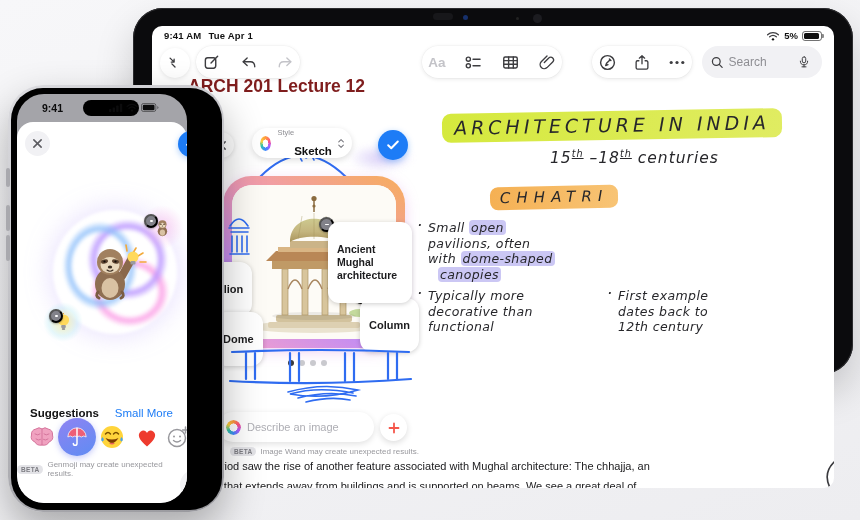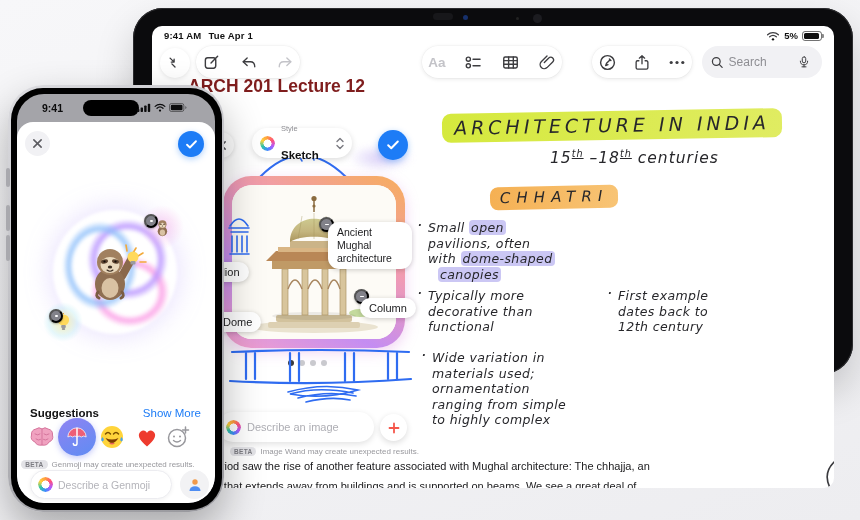--- a/index.html
+++ b/index.html
@@ -48,48 +48,48 @@
 .hl-o{background:linear-gradient(100deg,#f5b053,#f8c475);border-radius:8px;padding:2px 10px 3px 10px}
 .hw-b{position:absolute;font-size:12.5px;line-height:15.5px;letter-spacing:.4px}
 .hw-b::before{content:"\00B7";position:absolute;left:-11px;top:-2px;font-size:16px}
 .pre{white-space:pre-line}
 .hl-l{background:#cbc7f4;border-radius:4px;padding:0 2px}
 
 
 .wand-close{left:56px;top:106px;width:26px;height:26px;background:#fff;box-shadow:0 1px 4px rgba(0,0,0,.12)}
 .cbtn{position:absolute;border-radius:50%;display:flex;align-items:center;justify-content:center;border:none;cursor:pointer;background:#fff}
 .style-pill{position:absolute;left:100px;top:102px;width:100px;height:30px;background:#fff;border-radius:15px;box-shadow:0 2px 6px rgba(0,0,0,.14);display:flex;align-items:center;padding:0 8px;gap:6px;cursor:pointer}
-.style-txt{display:flex;flex-direction:column;line-height:1}
+.style-txt{display:flex;flex-direction:row;line-height:1}
 .style-lab{font-size:7.5px;color:#8e8e93}
 .style-val{font-size:11.5px;font-weight:700;color:#111;margin-top:17px}
 .ai-ring{width:15px;height:15px;border-radius:50%;background:conic-gradient(#ff9a3e,#ff4f81,#b05cff,#3e8bff,#33c6a8,#ffd23e,#ff9a3e);-webkit-mask:radial-gradient(closest-side,transparent 52%,#000 56%);mask:radial-gradient(closest-side,transparent 52%,#000 56%)}
 .wand-check{left:226px;top:104px;width:30px;height:30px;background:#1d7cf6;box-shadow:0 2px 6px rgba(29,124,246,.4)}
 .frame{position:absolute;left:71px;top:150px;width:182px;height:172px;border-radius:28px;padding:9px;background:linear-gradient(210deg,#f6ab66 5%,#f09ab4 38%,#c48df2 68%,#ef9ecf 96%);box-shadow:0 4px 14px rgba(214,130,220,.35)}
 .frame-in{width:100%;height:100%;border-radius:20px;background:#fdfbf6;overflow:hidden}
 .lav-blob{position:absolute;left:196px;top:118px;width:66px;height:28px;border-radius:50%;background:radial-gradient(closest-side,#cfc2f5,rgba(207,194,245,0));filter:blur(3px);opacity:.8}
-.lbl{position:absolute;background:#fff;border-radius:12px;box-shadow:0 1px 5px rgba(0,0,0,.2);font-size:11px;font-weight:400;color:#1c1c1e;padding:4px 9px;white-space:nowrap;cursor:pointer}
+.lbl{position:absolute;background:#fff;border-radius:12px;box-shadow:0 1px 5px rgba(0,0,0,.2);font-size:11px;font-weight:700;color:#1c1c1e;padding:21px 9px;white-space:nowrap;cursor:pointer}
 .lbl-main{border-radius:11px;font-size:10.5px;line-height:13px;width:84px;white-space:normal}
 .minus{position:absolute;width:15px;height:15px;background:#82828a;border-radius:50%;box-shadow:0 1px 2px rgba(0,0,0,.3);cursor:pointer}
 .minus::after{content:"";position:absolute;left:3.5px;right:3.5px;top:50%;height:1.8px;margin-top:-0.9px;background:#fff;border-radius:1px}
 .dots{position:absolute;left:136px;top:334px;display:flex;gap:5px}
 .dot{width:6px;height:6px;border-radius:50%;background:#c9c9ce;cursor:pointer}
 .dot.on{background:#3a3a3c}
 .wand-field{position:absolute;left:66px;top:386px;width:156px;height:30px;background:#fff;border-radius:15px;box-shadow:0 2px 6px rgba(0,0,0,.12);display:flex;align-items:center;padding:0 8px;gap:6px}
 .wand-field input{border:none;outline:none;background:transparent;width:112px;font-size:11px;font-family:"Liberation Sans",sans-serif;color:#3a3a3c}
 .wand-field input::placeholder{color:#aeaeb4}
 .plus-btn{left:228px;top:388px;width:27px;height:27px;box-shadow:0 2px 6px rgba(0,0,0,.14)}
 .beta-row{position:absolute;display:flex;align-items:center;gap:4px;font-size:8px;color:#98989d}
 .beta-badge{background:#e3e3e7;color:#7c7c82;font-size:6.5px;font-weight:700;border-radius:5px;padding:1px 4px;letter-spacing:.3px}
 .ipad .beta-row{left:78px;top:421px}
 
 
 .iphone{position:absolute;left:8px;top:85px;width:216px;height:427px;border-radius:35px;background:linear-gradient(145deg,#dcdce0,#97979c);box-shadow:0 18px 40px rgba(0,0,0,.30);z-index:10}
 .side-btn{position:absolute;left:-2px;width:3.5px;background:#a9a9ae;border-radius:2px}
 .iphone-black{position:absolute;inset:2.5px;border-radius:32px;background:#000}
-.iphone-screen{position:absolute;left:9px;top:9px;width:198px;height:409px;border-radius:27px;background:#a4a4a9;overflow:hidden}
+.iphone-screen{position:absolute;left:9px;top:9px;width:170px;height:409px;border-radius:27px;background:#a4a4a9;overflow:hidden}
 .ph-time{position:absolute;left:25px;top:8px;font-size:10.5px;font-weight:700;color:#0c0c0d}
 .island{position:absolute;left:66px;top:6px;width:56px;height:16px;border-radius:9px;background:#000}
 .ph-status-r{position:absolute;right:28px;top:9px;display:flex;align-items:center;gap:3px}
 .sheet{position:absolute;left:0;right:0;top:28px;bottom:0;background:#fff;border-radius:16px 16px 26px 26px}
 .ph-close{left:8px;top:9px;width:25px;height:25px;background:#f1f1f4}
 .ph-check{left:161px;top:9px;width:26px;height:26px;background:#1d7cf6;box-shadow:0 2px 6px rgba(29,124,246,.35)}
 .bubble{position:absolute;left:36px;top:88px;width:124px;height:124px;border-radius:50%;
  background:
   radial-gradient(closest-side at 38% 45%,rgba(255,255,255,0) 56%,rgba(140,190,250,.8) 66%,rgba(255,255,255,0) 80%),
   radial-gradient(closest-side at 60% 40%,rgba(255,255,255,0) 56%,rgba(186,150,255,.85) 67%,rgba(255,255,255,0) 82%),
@@ -235,25 +235,20 @@
 
     <div class="hw hw-b" style="left:276px;top:194px">
       <span>Small </span><span class="hl-l">open</span><br>
       <span>pavilions, often</span><br>
       <span>with </span><span class="hl-l">dome-shaped</span><br>
       <span class="hl-l" style="margin-left:10px">canopies</span>
     </div>
     <div class="hw hw-b pre" style="left:276px;top:262px">Typically more
 decorative than
 functional</div>
-    <div class="hw hw-b pre" style="left:280px;top:324px">Wide variation in
-materials used;
-ornamentation
-ranging from simple
-to highly complex</div>
     <div class="hw hw-b pre" style="left:466px;top:262px">First example
 dates back to
 12th century</div>
 
     <svg class="abs" style="left:98px;top:116px" width="104" height="38" viewBox="0 0 104 38">
       <path class="sk" d="M10 35 Q52 -8 96 35"></path>
         <path class="sk-thin" d="M46 12 q5 -7 9 0 q-7 2 -3 7 M56 16 q6 -4 8 2"></path>
     </svg>
     <div class="lav-blob"></div>
 
@@ -443,21 +438,21 @@
       <div class="sat-glow sat-bulb-glow"></div>
       <svg class="abs" style="left:38px;top:191px" width="17" height="19" viewBox="0 0 17 19">
         <circle cx="8.5" cy="7" r="5.6" fill="#ffd95c"></circle>
           <path d="M8.5 1 V-1" stroke="#f2a93b"></path>
           <rect x="6.2" y="12" width="4.6" height="3" rx="1" fill="#9a9aa0"></rect>
           <rect x="6.8" y="15.2" width="3.4" height="1.6" rx=".8" fill="#7d7d84"></rect>
       </svg>
       <button class="minus" style="left:32px;top:187px;width:14px;height:14px"></button>
 
       <div class="sug-label">Suggestions</div>
-      <button class="show-more">Show More</button>
+      <button class="show-more">Small More</button>
 
       <button class="emoji-item" style="left:10px">
         <svg width="26" height="22" viewBox="0 0 26 22">
             <path d="M7 3 Q2 4 2.5 9 Q1 14 6 16 Q8 20 13 19 Q18 20 20 16 Q25 14 23.5 9 Q24 4 19 3 Q16 0.5 13 3 Q10 0.5 7 3 Z" fill="#f0a2c0" stroke="#d5759c" stroke-width="1"></path>
             <path d="M13 3 V19 M6 8 q3 2 5 0 M20 8 q-3 2 -5 0 M7 13 q2.5 2 4.5 .5 M19 13 q-2.5 2 -4.5 .5" stroke="#d5759c" stroke-width="1" fill="none" stroke-linecap="round"></path>
           </svg>
       </button>
       <button class="sel-circle">
         <svg width="22" height="22" viewBox="0 0 24 24">
             <path d="M2 12 A10 10 0 0 1 22 12 Q19.4 9.8 16.7 12 Q14.3 9.8 12 12 Q9.7 9.8 7.3 12 Q4.6 9.8 2 12 Z" fill="#ee5f77" stroke="#fff" stroke-width=".8"></path>
@@ -486,24 +481,20 @@
             <path d="M7.5 15.5 q3.5 3 7 0" stroke="#98989d" stroke-width="1.4" fill="none" stroke-linecap="round"></path>
             <path d="M19.5 2 V8 M16.5 5 H22.5" stroke="#98989d" stroke-width="1.5" stroke-linecap="round"></path>
           </svg>
       </button>
 
       <div class="beta-row">
         <span class="beta-badge">BETA</span>
         <span>Genmoji may create unexpected results.</span>
       </div>
 
-      <div class="gen-field">
-        <span class="ai-ring"></span>
-        <input type="text" placeholder="Describe a Genmoji" style="">
-      </div>
       <button class="cbtn person-btn">
         <svg width="14" height="14" viewBox="0 0 14 14">
             <circle cx="7" cy="4" r="2.7" fill="#f29a4a"></circle>
             <path d="M1.5 13 a5.5 4.8 0 0 1 11 0 Z" fill="#4f8df2"></path>
           </svg>
       </button>
     </div>
   </div>
 </div>
 

